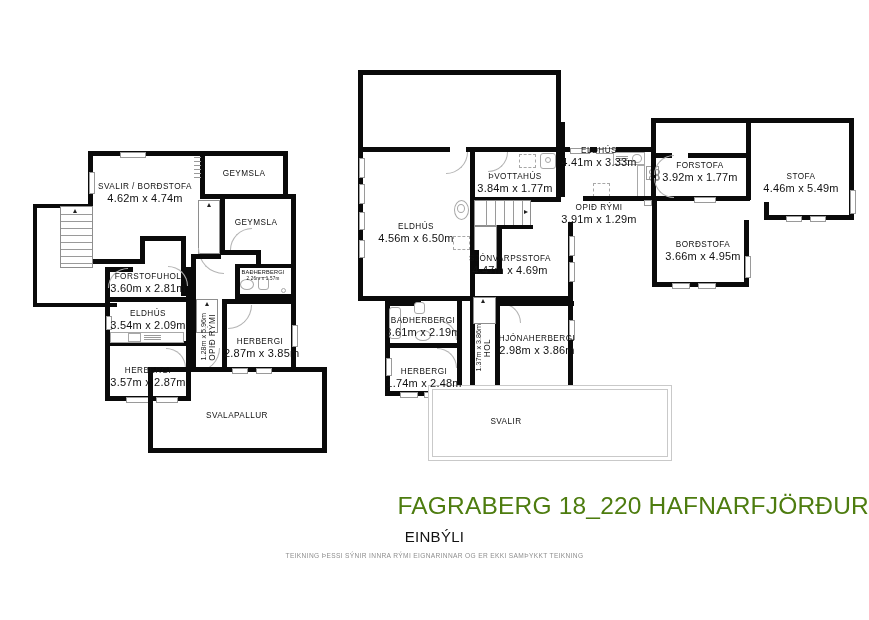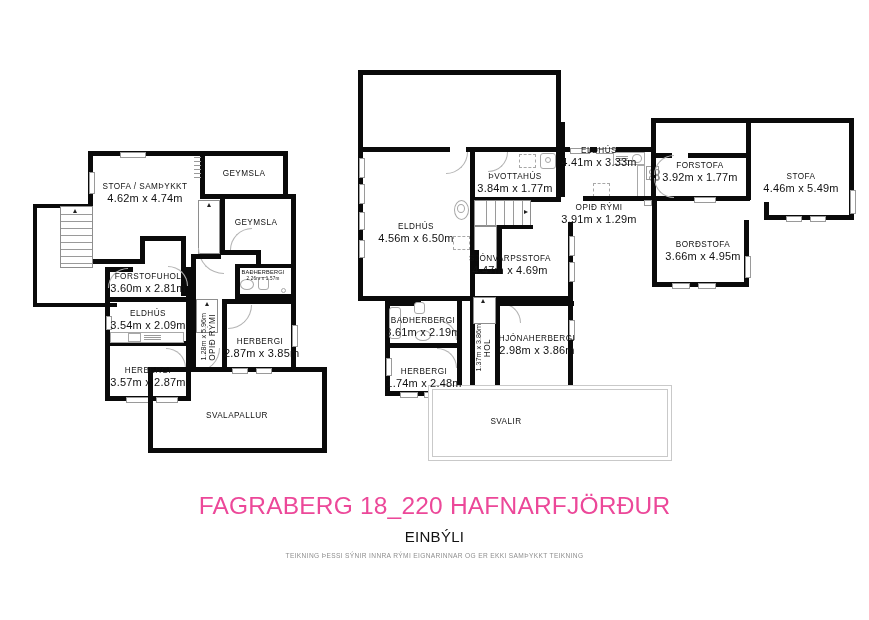--- a/index.html
+++ b/index.html
@@ -49,22 +49,22 @@
   .fx.dash{border:1px dashed #a8a8a8;}
   .fx.r3{border-radius:3px;}
   .hob{position:absolute;border:1px solid #9a9a9a;box-sizing:border-box;background:#fff;}
   .hob b{position:absolute;border:1px solid #8a8a8a;border-radius:50%;display:block;}
   .lines{position:absolute;}
   .lines i{position:absolute;background:#9a9a9a;height:1px;left:0;right:0;}
   .balc{position:absolute;border:1px solid #c9c9c9;box-sizing:border-box;background:#fff;}
 
   
   #footer{position:absolute;left:0;right:0;bottom:0;height:120px;}
-  #title{position:absolute;left:0;right:0;top:-8px;text-align:center;
-    font-size:24.5px;letter-spacing:.2px;color:#ec4899;font-weight:400;}
+  #title{position:absolute;left:0;right:0;top:-8px;text-align:right;
+    font-size:24.5px;letter-spacing:.2px;color:#4d7c0f;font-weight:400;}
   #subtitle{position:absolute;left:0;right:0;top:28px;text-align:center;
     font-size:15px;letter-spacing:.3px;color:#121212;}
   #disclaimer{position:absolute;left:0;right:0;top:52px;text-align:center;
     font-size:6.6px;letter-spacing:.35px;color:#8e8e8e;}
   #brand{position:absolute;right:14px;top:10px;display:flex;align-items:center;gap:8px;}
   #brand .bname{font-size:17.5px;font-weight:700;letter-spacing:-.2px;color:#2e2e2e;}
 </style>
 </head>
 <body>
 
@@ -193,21 +193,21 @@
     <div class="door br" style="left:196px;top:348px;width:24px;height:24px;"></div>
 
     <div class="wall" style="left:148px;top:367px;width:179px;height:5px;"></div>
     <div class="wall" style="left:322px;top:367px;width:5px;height:86px;"></div>
     <div class="wall" style="left:148px;top:448px;width:179px;height:5px;"></div>
     <div class="wall" style="left:148px;top:372px;width:5px;height:81px;"></div>
     <div class="win winH" style="left:232px;top:367.5px;width:16px;"></div>
     <div class="win winH" style="left:256px;top:367.5px;width:16px;"></div>
 
     <div class="lbl" style="left:85px;top:182px;width:120px;">
-      <div class="nm">STOFA / SAMÞYKKT</div>
+      <div class="nm">SVALIR / BORÐSTOFA</div>
       <div class="dim">4.62m x 4.74m</div>
     </div>
     <div class="lbl" style="left:204px;top:169px;width:80px;">
       <div class="nm">GEYMSLA</div>
     </div>
     <div class="lbl" style="left:216px;top:218px;width:80px;">
       <div class="nm">GEYMSLA</div>
     </div>
     <div class="lbl" style="left:104px;top:272px;width:88px;">
       <div class="nm">FORSTOFUHOL</div>

